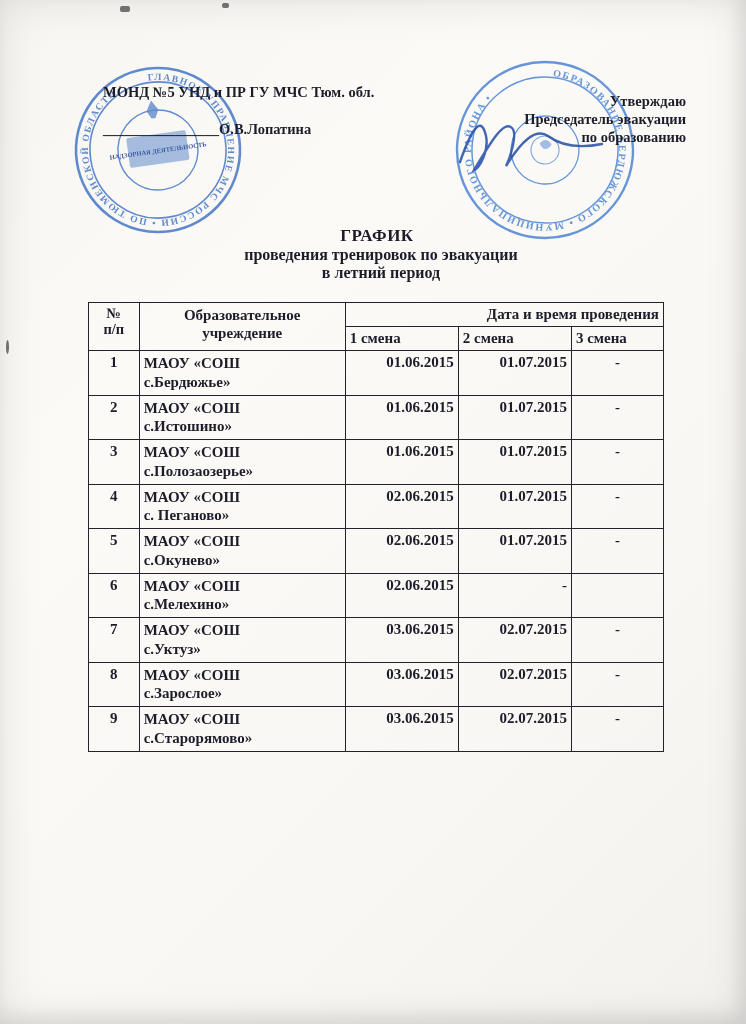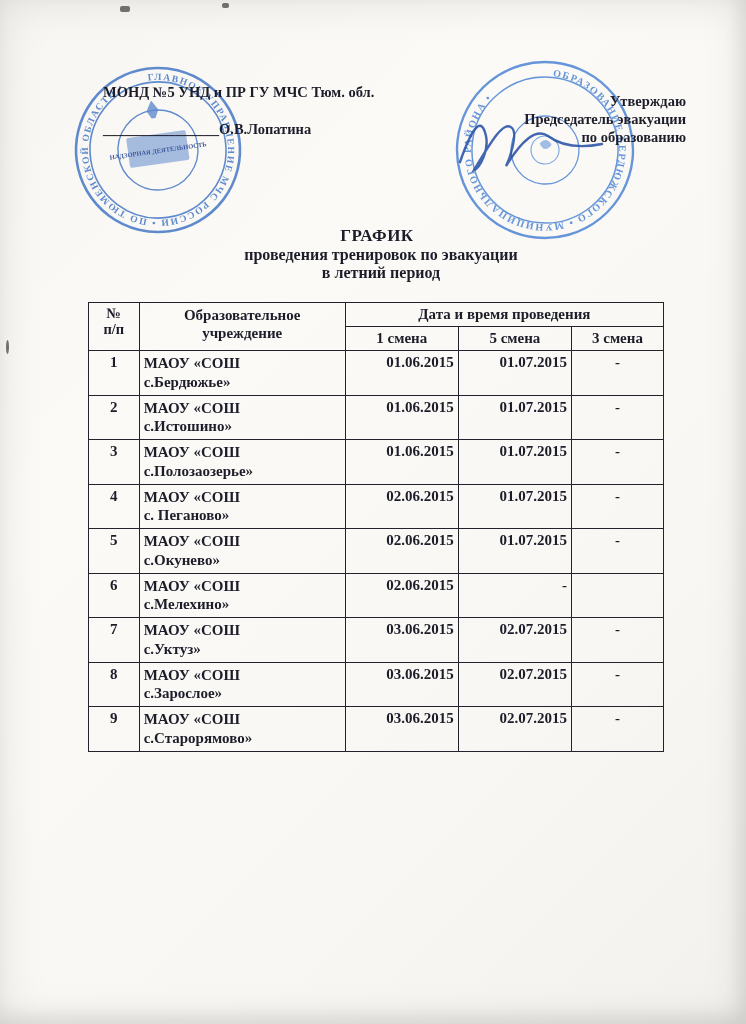--- a/index.html
+++ b/index.html
@@ -40,22 +40,22 @@
     width:576px;
     font-size:15px;
   }
   table.sched th, table.sched td{
     border:1.6px solid #23232e;
     padding:3px 4px;
     vertical-align:top;
   }
   th.h-num{width:46px;text-align:center;font-size:14.5px;line-height:1.1;}
   th.h-school{width:210px;white-space:pre-line;line-height:1.2;}
-  th.h-dates{text-align:center;}
-  th.h-shift{text-align:center;font-weight:bold;width:110px;}
+  th.h-dates{text-align:right;}
+  th.h-shift{text-align:left;font-weight:bold;width:110px;}
   th.h-shift3{width:90px;}
   td.c-num{text-align:center;}
   td.c-school{text-align:left;padding-left:7px;white-space:pre-line;line-height:1.25;margin-left:14px;}
   td.c-date{text-align:right;}
   td.c-dash{text-align:center;}
   tbody td{height:36px;}
 </style>
 </head>
 <body>
 
@@ -119,21 +119,21 @@
     <thead>
       <tr>
         <th class="h-num" rowspan="2" style="white-space:pre-line;">№
 п/п</th>
         <th class="h-school" rowspan="2">Образовательное
 учреждение</th>
         <th class="h-dates" colspan="3">Дата и время проведения</th>
       </tr>
       <tr>
         <th class="h-shift">1 смена</th>
-        <th class="h-shift">5 смена</th>
+        <th class="h-shift">2 смена</th>
         <th class="h-shift h-shift3">3 смена</th>
       </tr>
     </thead>
     <tbody>
       <tr>
         <td class="c-num">1</td>
         <td class="c-school">МАОУ «СОШ
 с.Бердюжье»</td>
         <td class="c-date">01.06.2015</td>
         <td class="c-date">01.07.2015</td>

